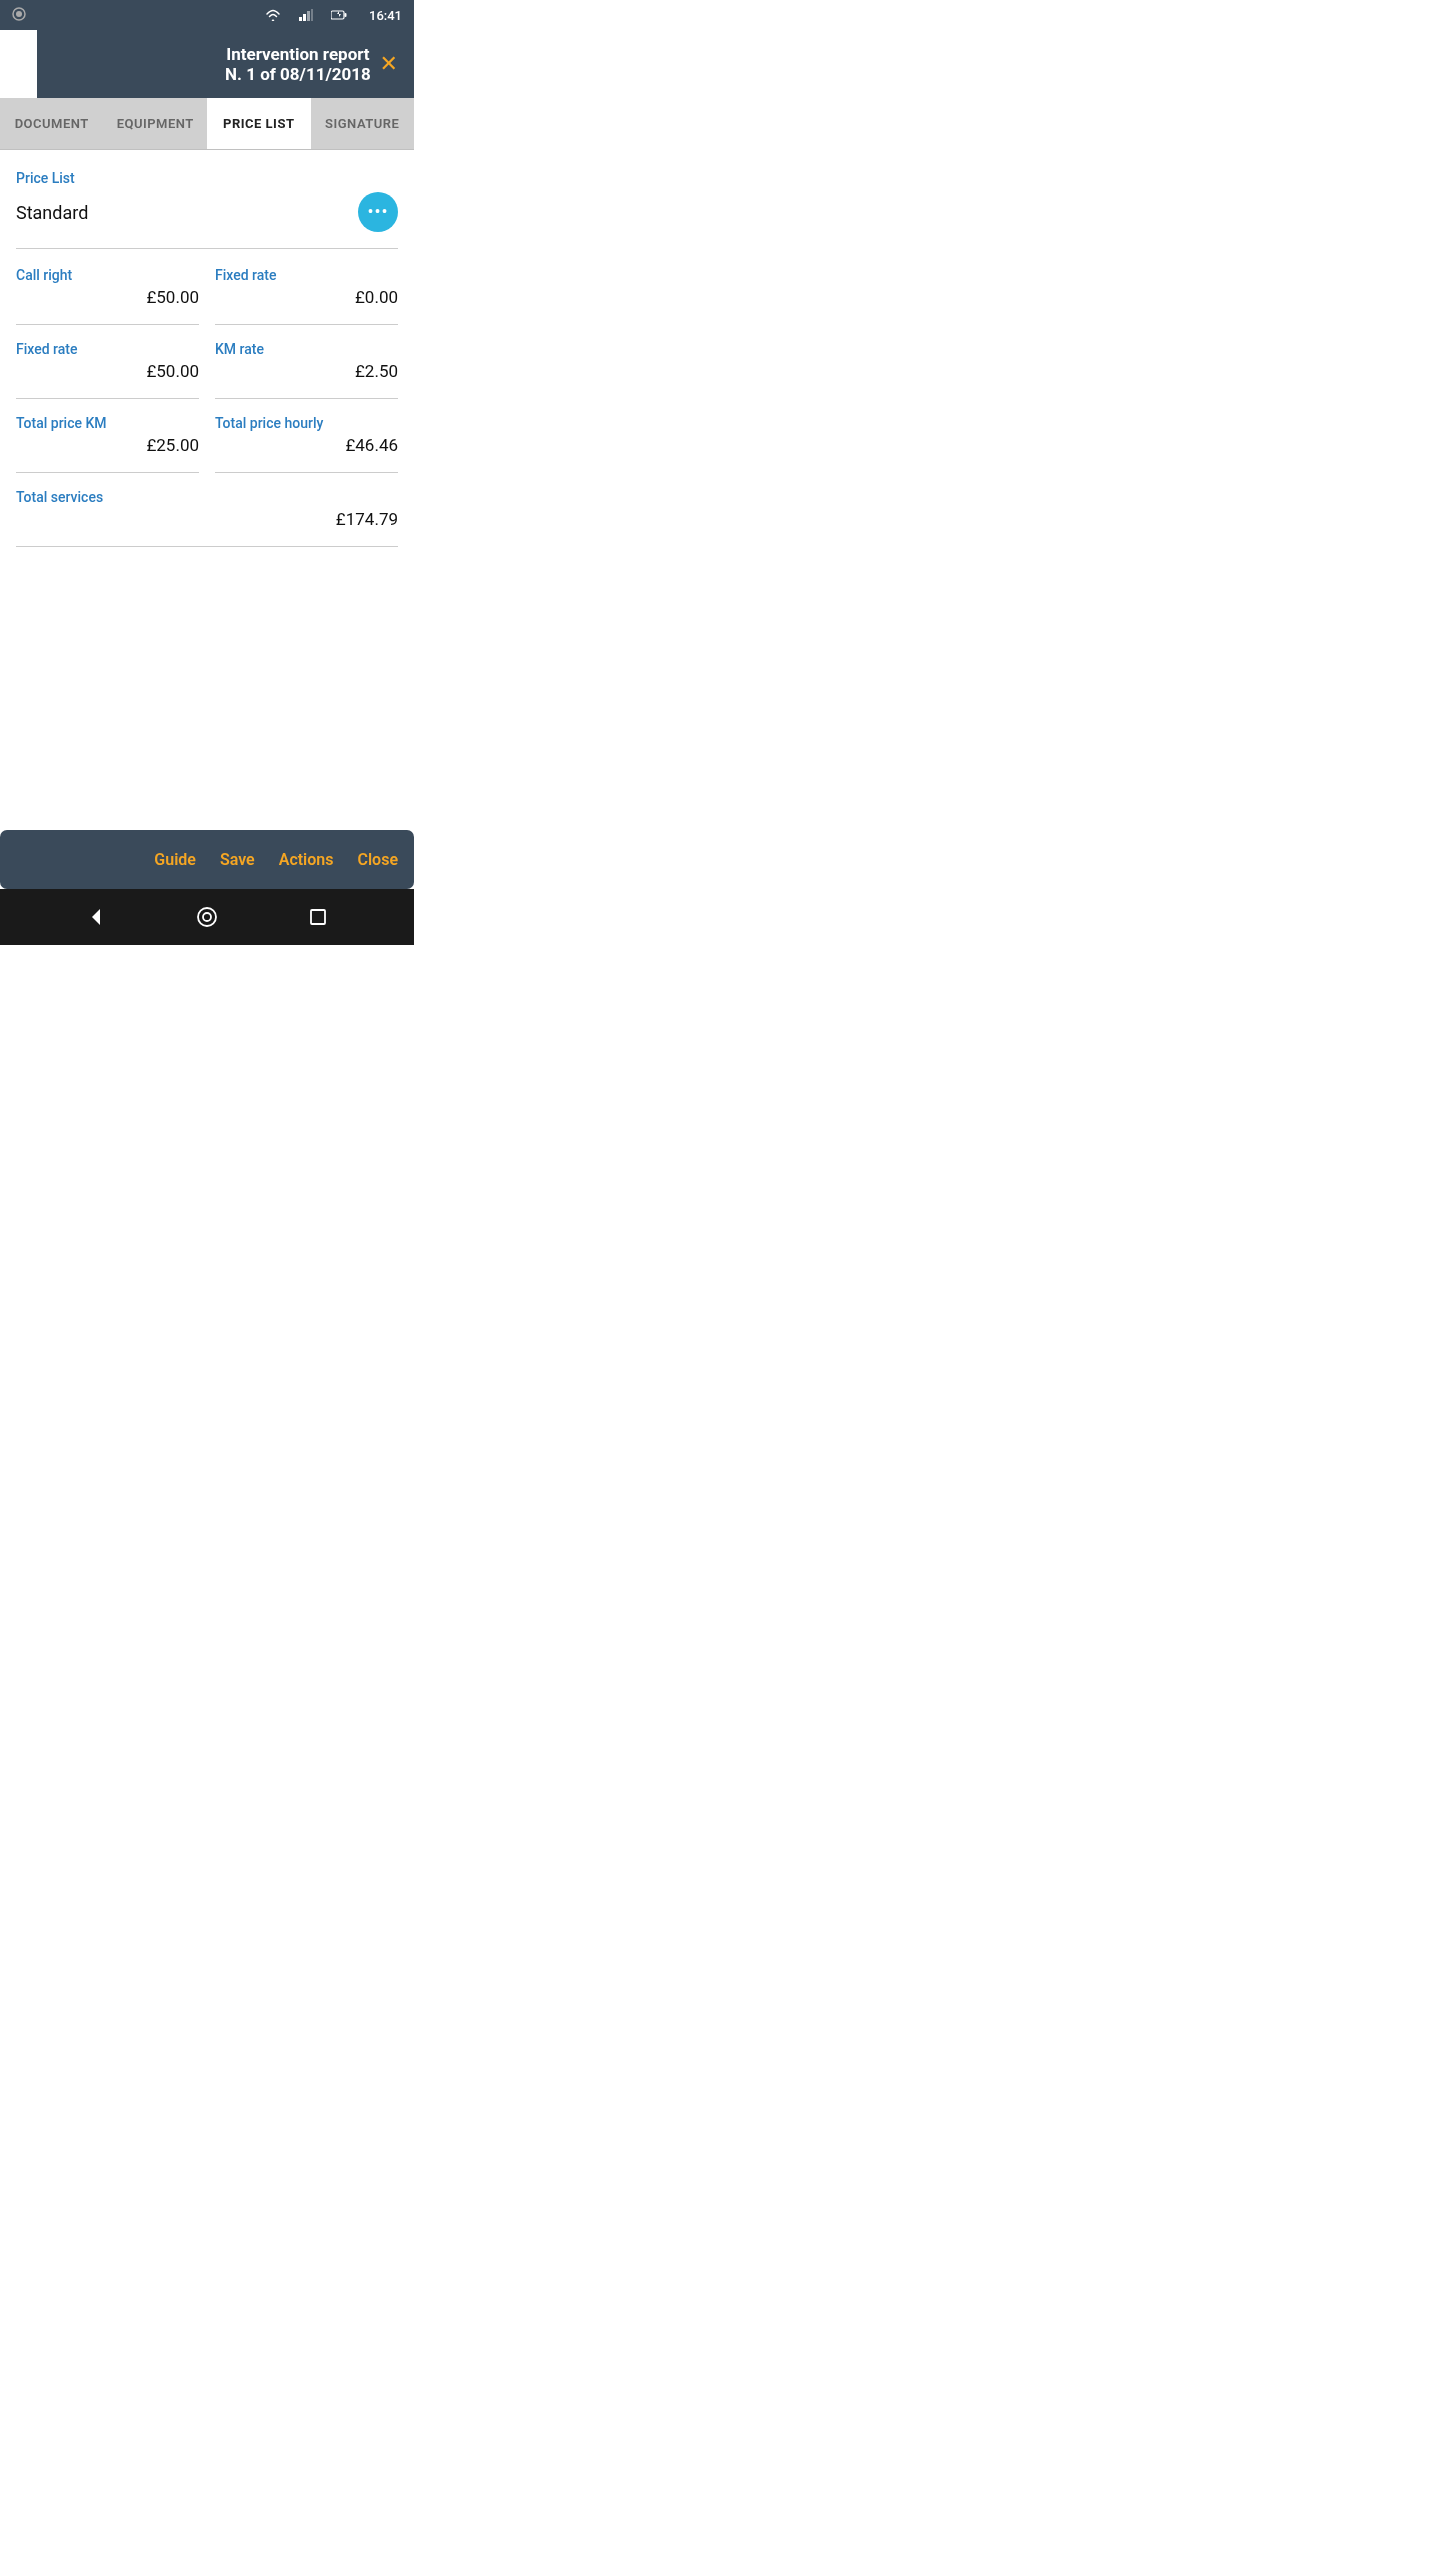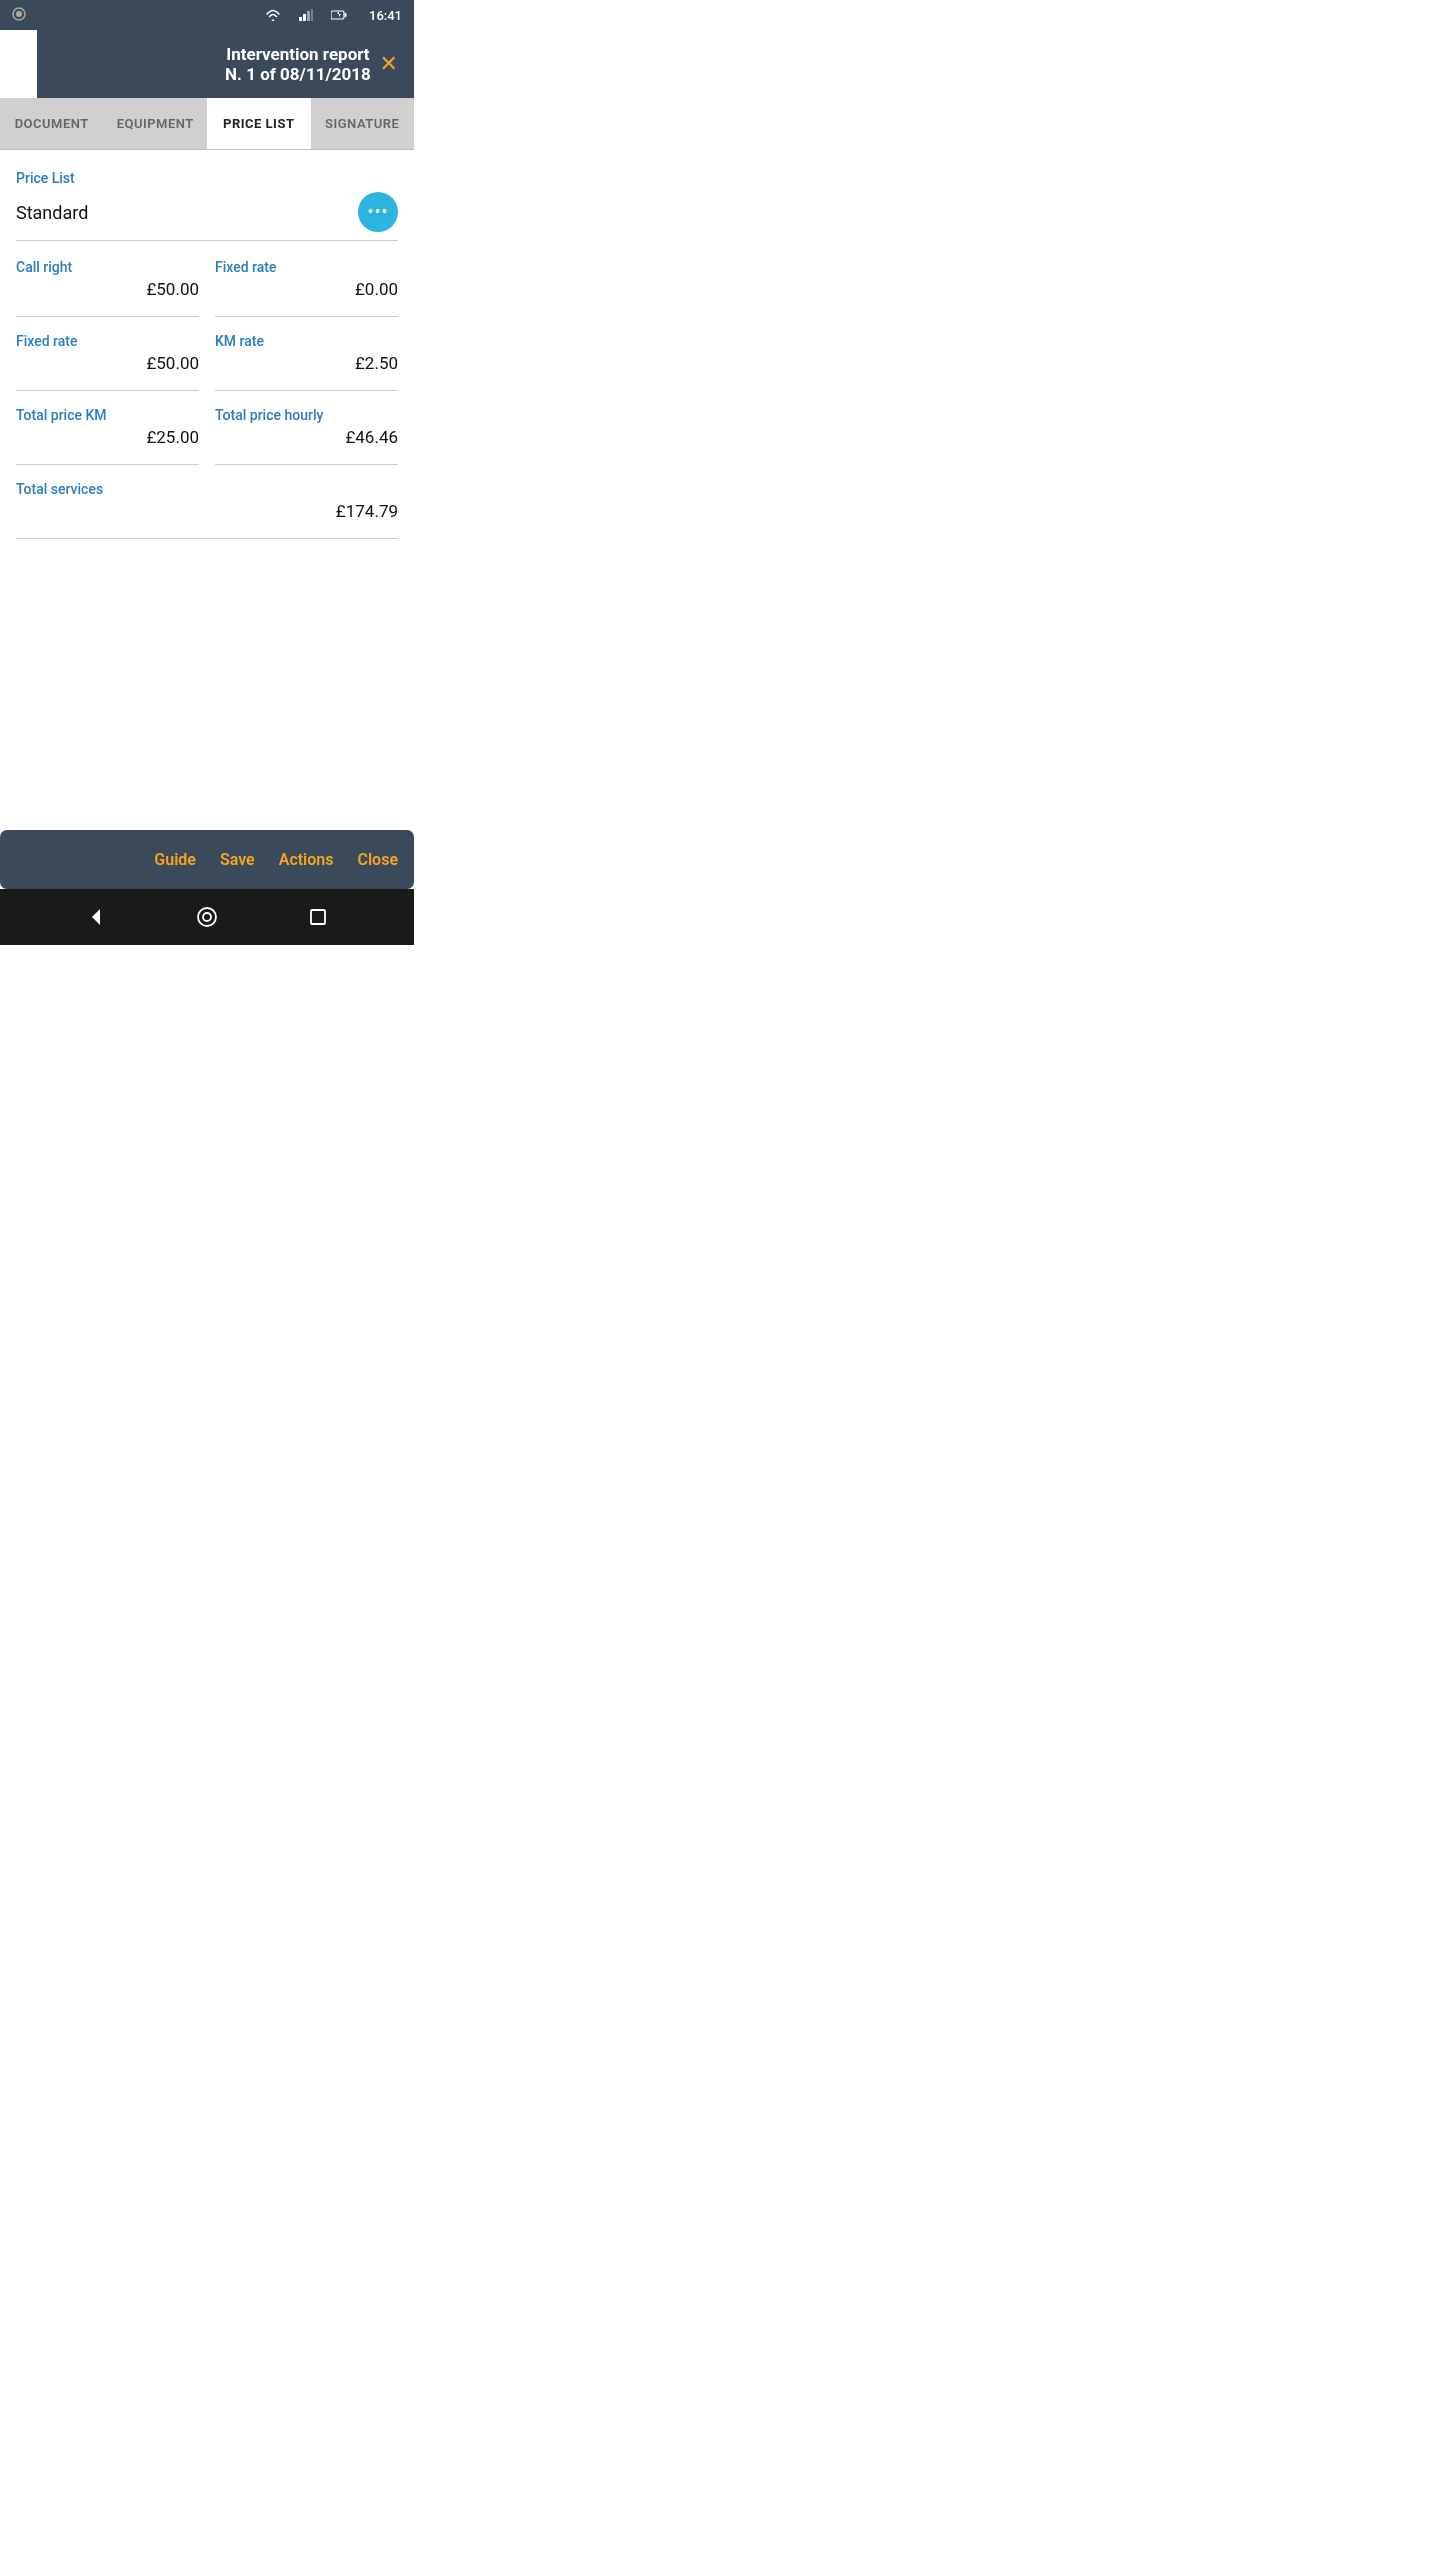--- a/index.html
+++ b/index.html
@@ -100,21 +100,21 @@
       color: #2b7dc0;
       font-size: 14px;
       font-weight: 500;
       margin-bottom: 6px;
     }
 
     .price-list-row {
       display: flex;
       align-items: center;
       justify-content: space-between;
-      padding-bottom: 8px;
+      padding-bottom: 16px;
       border-bottom: 1px solid #cccccc;
       margin-bottom: 18px;
     }
 
     .price-list-value {
       font-size: 18px;
       font-weight: 400;
       color: #111111;
     }
 

